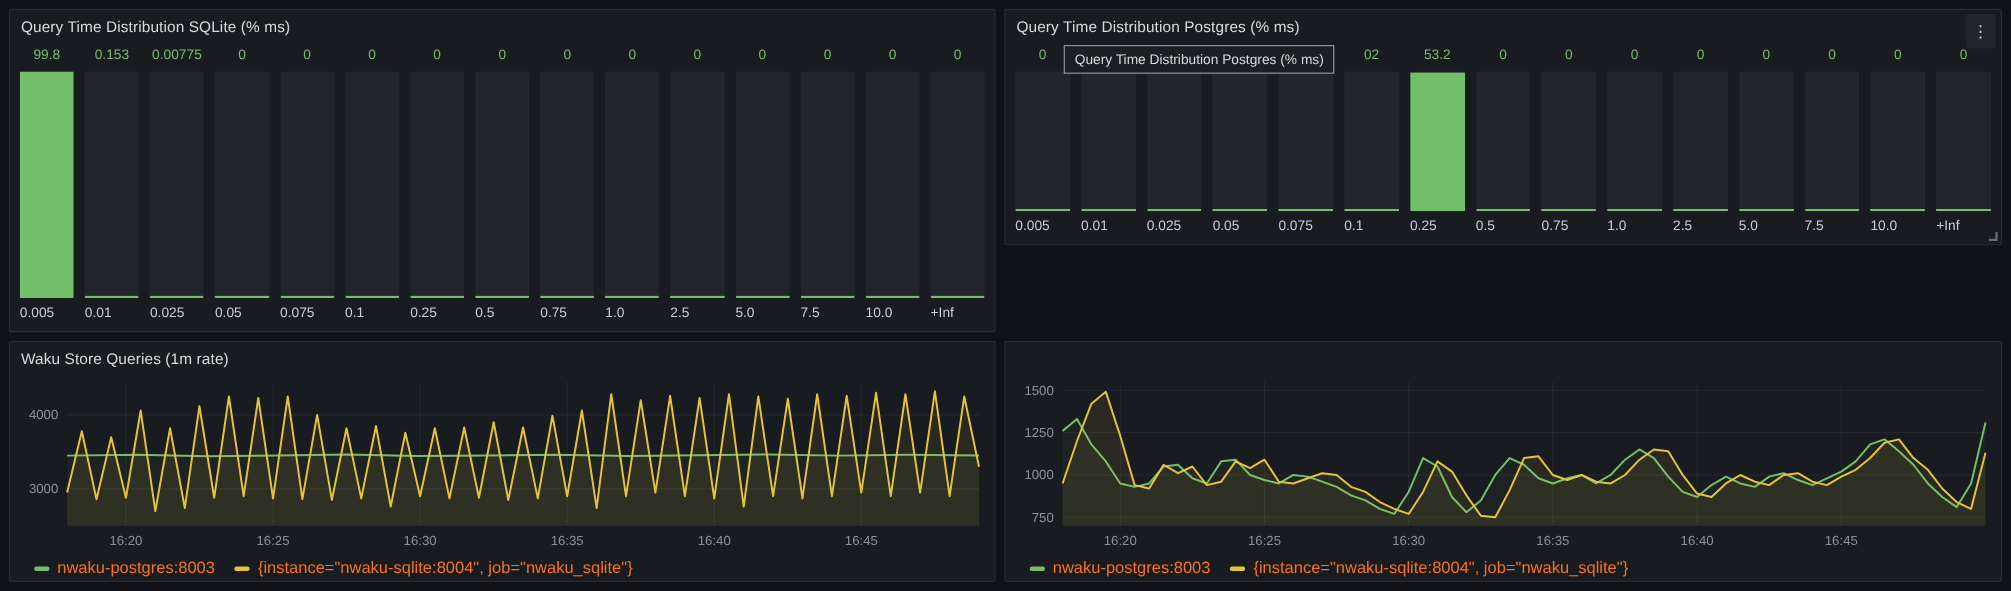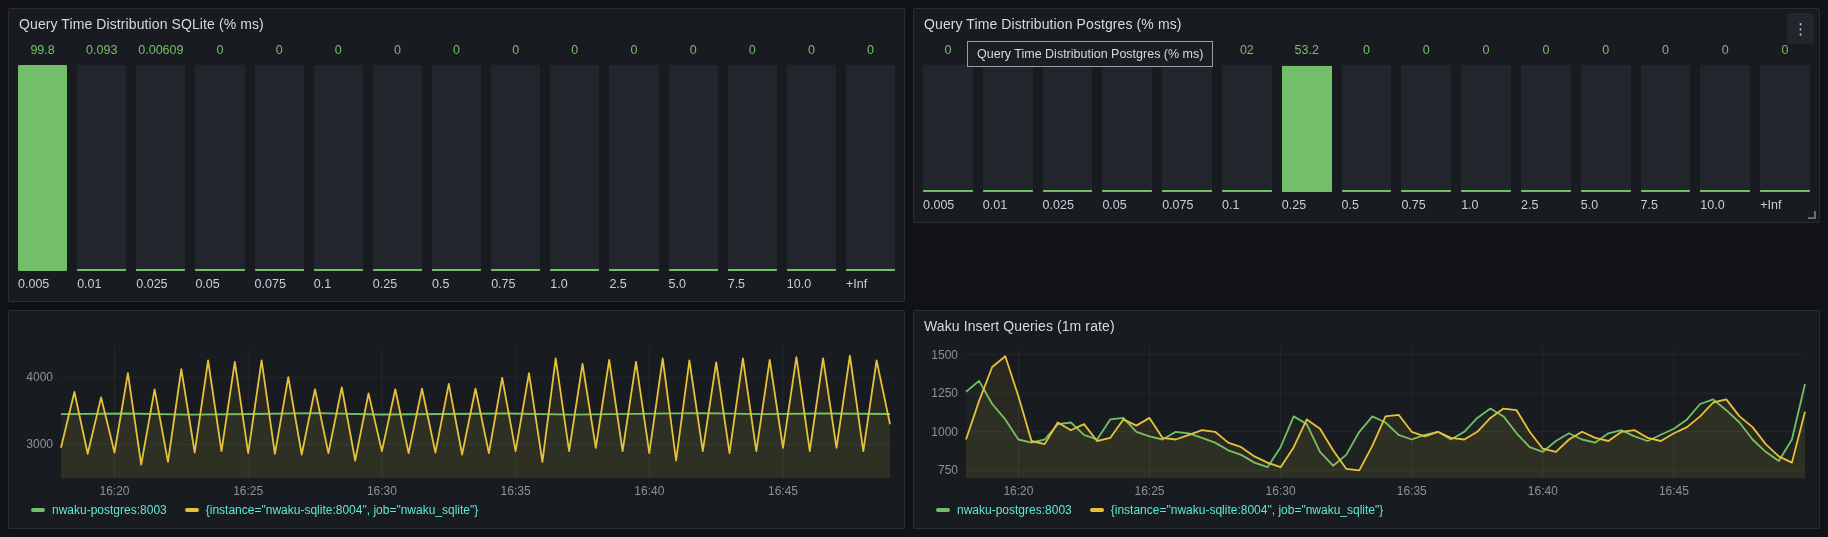--- a/index.html
+++ b/index.html
@@ -9,21 +9,21 @@
   .panel-title{font-size:14px;font-weight:500;color:#d8d9da;letter-spacing:.1px;cursor:pointer}
   
   .hist-body{position:absolute;top:34px;left:9px;right:9px;bottom:6px;display:flex;gap:10px}
   .hcol{flex:1;display:flex;flex-direction:column;min-width:0}
   .hval{height:16px;text-align:center;font-size:12.5px;color:#73bf69;margin-bottom:6px;white-space:nowrap}
   .htrack{flex:1;background:#22252b;position:relative;border-radius:1px;overflow:hidden}
   .hfill{position:absolute;left:0;right:0;bottom:0;background:#73bf69}
   .hlabel{height:18px;padding-top:6px;font-size:12.5px;color:#ccccdc;white-space:nowrap}
   
   .ts-body{position:absolute;top:28px;left:4px;right:4px;bottom:28px}
-  .legend{position:absolute;left:22px;right:8px;bottom:3px;height:22px;display:flex;align-items:flex-start;gap:18px;font-size:12px;color:#5eead4;overflow:hidden}
+  .legend{position:absolute;left:22px;right:8px;bottom:3px;height:22px;display:flex;align-items:flex-end;gap:18px;font-size:15px;color:#f97316;overflow:hidden}
   .legend-item{display:flex;align-items:center;gap:7px;cursor:pointer;white-space:nowrap}
   .swatch{width:14px;height:4px;border-radius:2px;flex:0 0 auto}
   .axis-text{font-size:12px;fill:rgba(204,204,220,0.65)}
   
   .tooltip{position:absolute;left:53px;top:32px;background:#1b1e23;border:1px solid #9aa0a6;color:#d8d9da;font-size:12.5px;padding:5px 9px;white-space:nowrap;z-index:5}
   
   .kebab{position:absolute;top:4px;right:5px;width:27px;height:31px;background:#22252b;border-radius:2px;display:flex;align-items:center;justify-content:center;color:#c7ccd1;font-size:15px;cursor:pointer;z-index:4}
   
   .resize-handle{position:absolute;right:3px;bottom:3px;width:6px;height:6px;border-right:2px solid rgba(204,204,220,0.45);border-bottom:2px solid rgba(204,204,220,0.45);cursor:nwse-resize;z-index:4}
 </style>
@@ -36,28 +36,28 @@
   </div>
   <div class="hist-body">
       <div class="hcol">
         <div class="hval">99.8</div>
         <div class="htrack">
           <div class="hfill" style="height: 99.8%;"></div>
         </div>
         <div class="hlabel">0.005</div>
       </div>
       <div class="hcol">
-        <div class="hval">0.093</div>
+        <div class="hval">0.153</div>
         <div class="htrack">
           <div class="hfill" style="height: 2px;"></div>
         </div>
         <div class="hlabel">0.01</div>
       </div>
       <div class="hcol">
-        <div class="hval">0.00609</div>
+        <div class="hval">0.00775</div>
         <div class="htrack">
           <div class="hfill" style="height: 2px;"></div>
         </div>
         <div class="hlabel">0.025</div>
       </div>
       <div class="hcol">
         <div class="hval">0</div>
         <div class="htrack">
           <div class="hfill" style="height: 2px;"></div>
         </div>
@@ -253,20 +253,23 @@
         <div class="htrack">
           <div class="hfill" style="height: 2px;"></div>
         </div>
         <div class="hlabel">+Inf</div>
       </div>
     </div>
   <div class="resize-handle"></div>
 </div>
 
 <div class="panel" style="left:8px;top:310px;width:897px;height:219px">
+  <div class="panel-header">
+    <span class="panel-title">Waku Store Queries (1m rate)</span>
+  </div>
   <div class="ts-body"><svg width="887" height="161">
         <line x1="48" x2="877" y1="105.41025641025641" y2="105.41025641025641" stroke="rgba(204,204,220,0.07)"></line>
         <text class="axis-text" x="40" y="109.41025641025641" text-anchor="end">3000</text>
         <line x1="48" x2="877" y1="38.23076923076923" y2="38.23076923076923" stroke="rgba(204,204,220,0.07)"></line>
         <text class="axis-text" x="40" y="42.23076923076923" text-anchor="end">4000</text>
         <line y1="8" y2="139" x1="101.48387096774194" x2="101.48387096774194" stroke="rgba(204,204,220,0.07)"></line>
         <text class="axis-text" x="101.48387096774194" y="156" text-anchor="middle">16:20</text>
         <line y1="8" y2="139" x1="235.19354838709677" x2="235.19354838709677" stroke="rgba(204,204,220,0.07)"></line>
         <text class="axis-text" x="235.19354838709677" y="156" text-anchor="middle">16:25</text>
         <line y1="8" y2="139" x1="368.9032258064516" x2="368.9032258064516" stroke="rgba(204,204,220,0.07)"></line>
@@ -288,23 +291,20 @@
         <span>nwaku-postgres:8003</span>
       </div>
       <div class="legend-item">
         <span class="swatch" style="background: rgb(230, 194, 59);"></span>
         <span>{instance="nwaku-sqlite:8004", job="nwaku_sqlite"}</span>
       </div>
     </div>
 </div>
 
 <div class="panel" style="left:913px;top:310px;width:907px;height:219px">
-  <div class="panel-header">
-    <span class="panel-title">Waku Insert Queries (1m rate)</span>
-  </div>
   <div class="ts-body"><svg width="897" height="161">
         <line x1="48" x2="887" y1="131.29411764705884" y2="131.29411764705884" stroke="rgba(204,204,220,0.07)"></line>
         <text class="axis-text" x="40" y="135.29411764705884" text-anchor="end">750</text>
         <line x1="48" x2="887" y1="92.76470588235294" y2="92.76470588235294" stroke="rgba(204,204,220,0.07)"></line>
         <text class="axis-text" x="40" y="96.76470588235294" text-anchor="end">1000</text>
         <line x1="48" x2="887" y1="54.235294117647065" y2="54.235294117647065" stroke="rgba(204,204,220,0.07)"></line>
         <text class="axis-text" x="40" y="58.235294117647065" text-anchor="end">1250</text>
         <line x1="48" x2="887" y1="15.705882352941178" y2="15.705882352941178" stroke="rgba(204,204,220,0.07)"></line>
         <text class="axis-text" x="40" y="19.705882352941178" text-anchor="end">1500</text>
         <line y1="8" y2="139" x1="100.4375" x2="100.4375" stroke="rgba(204,204,220,0.07)"></line>

